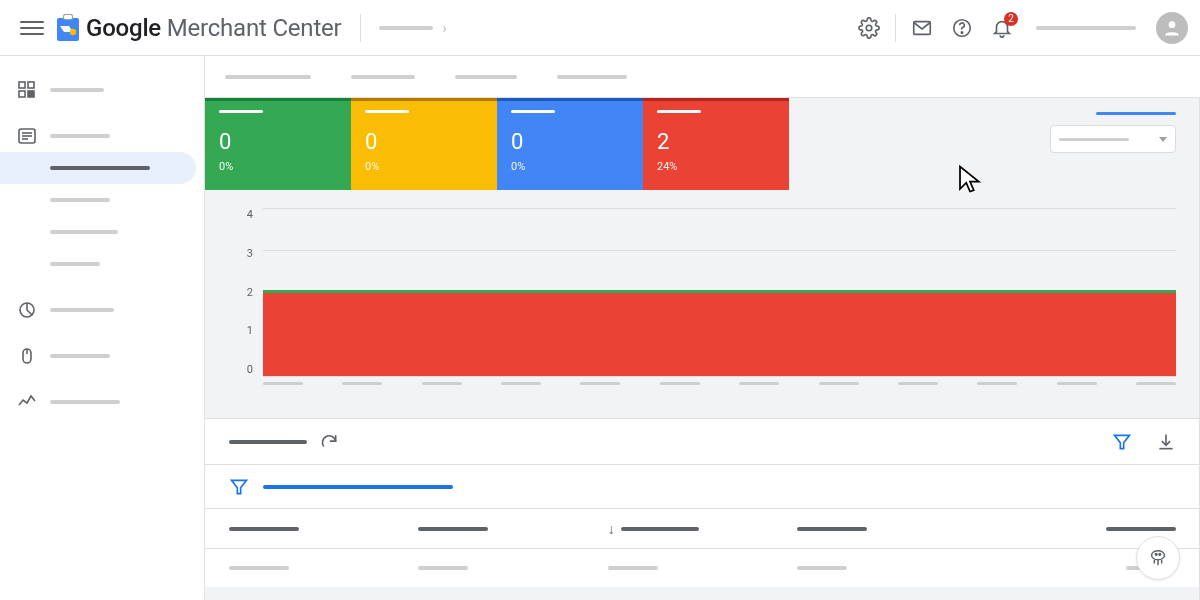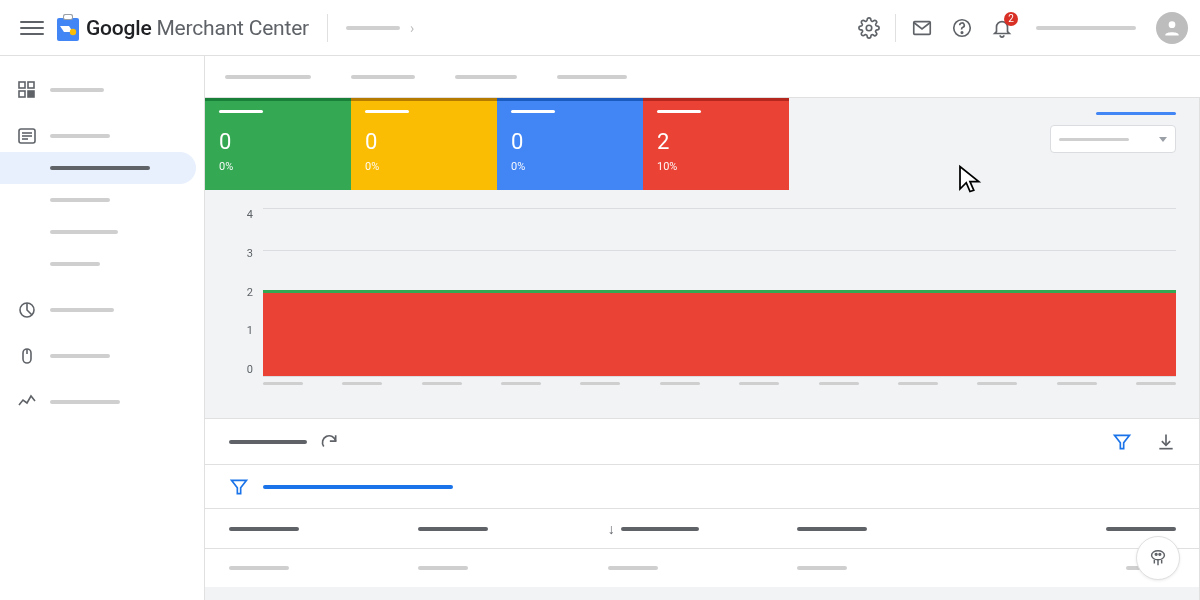--- a/index.html
+++ b/index.html
@@ -2,21 +2,21 @@
 <html><head>
 <meta charset="utf-8">
 <style>
   * { box-sizing: border-box; margin: 0; padding: 0; }
   html, body { width: 1200px; height: 600px; font-family: Roboto, Arial, sans-serif; background: #fff; color: #202124; overflow: hidden; }
   .topbar { height: 56px; display: flex; align-items: center; border-bottom: 1px solid #e0e0e0; padding: 0 12px 0 12px; }
   .hamburger { width: 24px; height: 24px; margin: 0 12px 0 8px; cursor: pointer; display:flex; flex-direction:column; justify-content:center; gap:4px;}
   .hamburger div{height:2px;background:#5f6368;border-radius:1px;}
   .logo { display:flex; align-items:center; gap:6px;}
   .logo-clip{width:24px;height:28px;}
-  .logo-text{font-size:21px;letter-spacing:-.2px;}
+  .logo-text{font-size:24px;letter-spacing:-.2px;}
   .logo-text .g{font-weight:500;}
   .logo-text .mc{color:#5f6368;font-weight:400;}
   .vdiv{width:1px;height:28px;background:#e0e0e0;margin:0 18px;}
   .bc{display:flex;align-items:center;gap:10px;color:#bdbdbd;}
   .bc .ph{height:4px;background:#d0d0d0;border-radius:2px;}
   .chev{font-size:14px;color:#bdbdbd;}
   .spacer{flex:1;}
   .iconbtn{width:40px;height:40px;display:flex;align-items:center;justify-content:center;border-radius:50%;cursor:pointer;color:#5f6368;position:relative;}
   .iconbtn svg{width:22px;height:22px;}
   .badge{position:absolute;top:4px;right:4px;background:#d93025;color:#fff;font-size:10px;min-width:14px;height:14px;border-radius:7px;display:flex;align-items:center;justify-content:center;padding:0 3px;}
@@ -250,21 +250,21 @@
         <div class="card blue">
           <div class="bar"></div>
             <div class="t"></div>
           <div class="v">0</div>
           <div class="p">0%</div>
         </div>
         <div class="card red">
           <div class="bar"></div>
             <div class="t"></div>
           <div class="v">2</div>
-          <div class="p">10%</div>
+          <div class="p">24%</div>
         </div>
         <div class="card-gap"></div>
       </div>
 
       <div class="dropdown-wrap">
         <div class="dd-top"></div>
         <div class="dd">
           <div class="ph"></div>
             <div class="tri"></div>
         </div>

